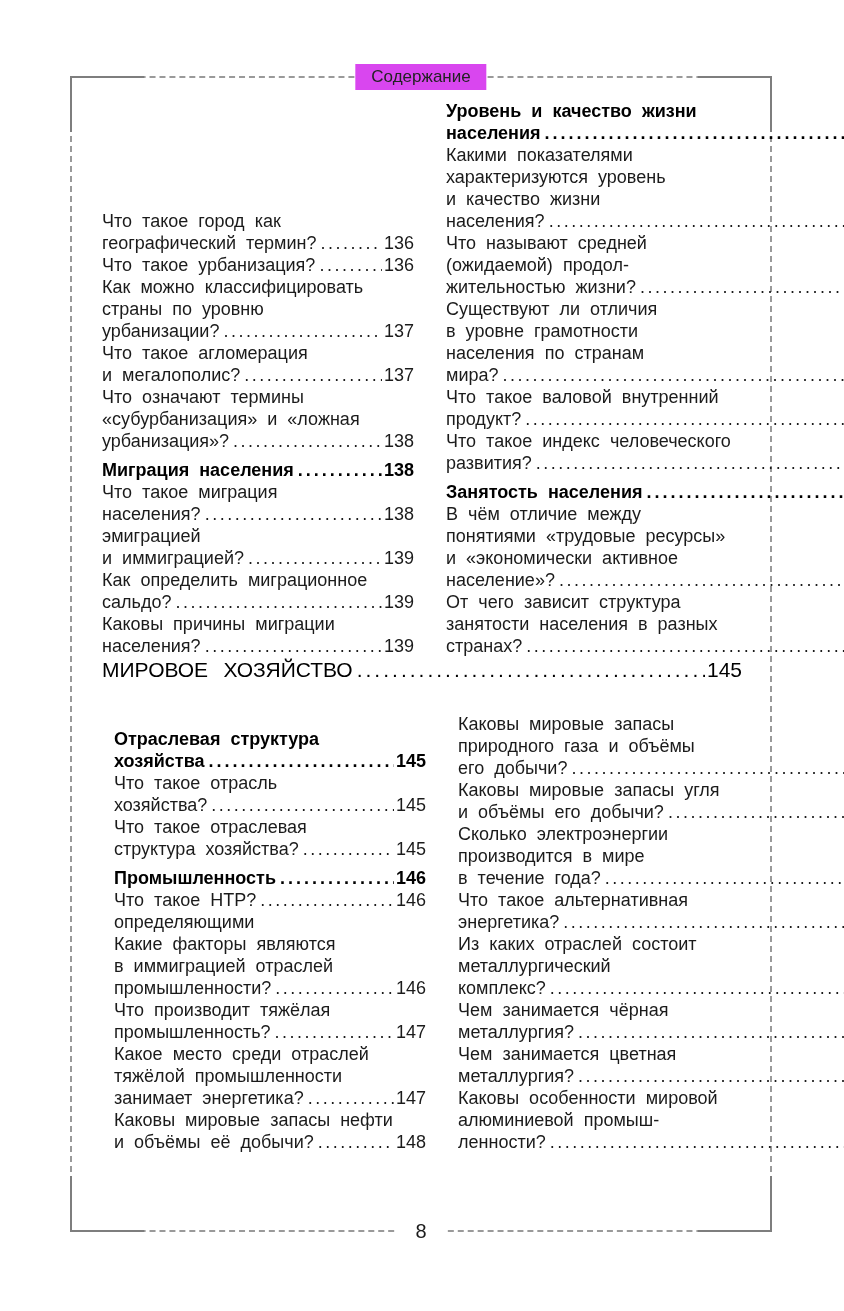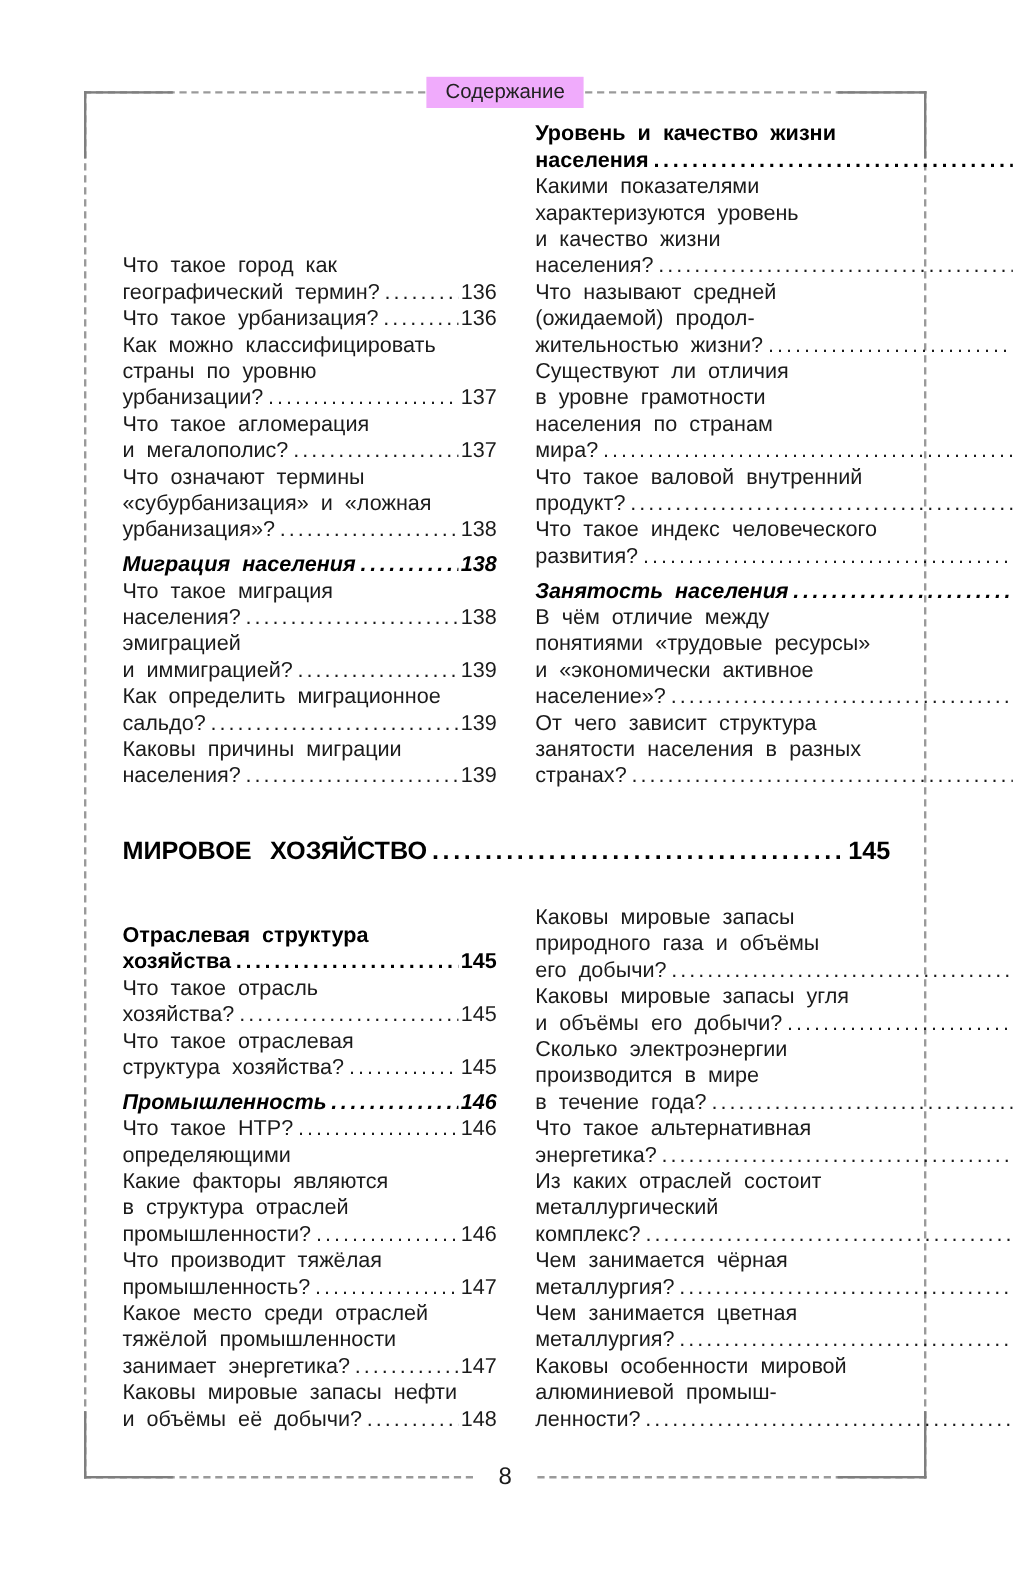--- a/index.html
+++ b/index.html
@@ -35,21 +35,21 @@
   .corner.tl { left: -2px; top: -2px;  border-top-width: 2px;    border-left-width: 2px; }
   .corner.tr { right: -2px; top: -2px; border-top-width: 2px;    border-right-width: 2px; }
   .corner.bl { left: -2px; bottom: -2px;  border-bottom-width: 2px; border-left-width: 2px; }
   .corner.br { right: -2px; bottom: -2px; border-bottom-width: 2px; border-right-width: 2px; }
 
   .running-head {
     position: absolute;
     top: -14px;
     left: 50%;
     transform: translateX(-50%);
-    background: #f0abfc;
+    background: #d946ef;
     padding: 0 16px;
     font-size: 17px;
     line-height: 26px;
     color: #222222;
     white-space: nowrap;
   }
   .folio {
     position: absolute;
     bottom: -15px;
     left: 50%;
@@ -83,21 +83,21 @@
   .col.right { flex: 1 1 auto; }
   .divider {
     width: 3px;
     background: #141414;
     flex: 0 0 auto;
     margin: -5px 16px -5px 13px;
   }
 
   .entry { }
   .entry.bold { font-weight: bold; color: #000; }
-  .entry.bold:not(:first-child) { margin-top: 7px; font-style: italic; }
+  .entry.bold:not(:first-child) { margin-top: 7px; }
   .entry .line { white-space: nowrap; }
   .entry .line.last {
     display: flex;
     align-items: baseline;
   }
   .txt { white-space: nowrap; flex: 0 0 auto; }
   .leader {
     flex: 1 1 auto;
     overflow: hidden;
     white-space: nowrap;
@@ -106,32 +106,31 @@
   }
   .leader::after {
     content: "..........................................................................................";
     letter-spacing: 2.5px;
   }
   .entry.bold .leader::after { letter-spacing: 3px; }
   .pg { flex: 0 0 auto; }
 
   
   .section-row {
-    margin-top: 40px;
     display: flex;
     align-items: flex-start;
     font-size: 21px;
-    font-weight: bold;
+    font-weight: normal;
     color: #000;
     line-height: 26px;
     word-spacing: 0.45em;
   }
   .section-row .leader::after { letter-spacing: 3px; }
 
-  .toc-block.bottom { margin-top: 30px; }
+  .toc-block.bottom { margin-top: 30px; margin-left: 12px; }
 </style>
 </head>
 <body>
 
 <div class="frame">
   <div class="corner tl"></div>
   <div class="corner tr"></div>
   <div class="corner bl"></div>
   <div class="corner br"></div>
 
@@ -339,21 +338,21 @@
           <div class="entry">
             <div class="line last">
               <span class="txt">Что такое НТР?</span>
               <span class="leader"></span>
               <span class="pg">146</span>
             </div>
           </div>
           <div class="entry">
             <div class="line">определяющими</div>
             <div class="line">Какие факторы являются</div>
-            <div class="line">в структура отраслей</div>
+            <div class="line">в иммиграцией отраслей</div>
             <div class="line last">
               <span class="txt">промышленности?</span>
               <span class="leader"></span>
               <span class="pg">146</span>
             </div>
           </div>
           <div class="entry">
             <div class="line">Что производит тяжёлая</div>
             <div class="line last">
               <span class="txt">промышленность?</span>

